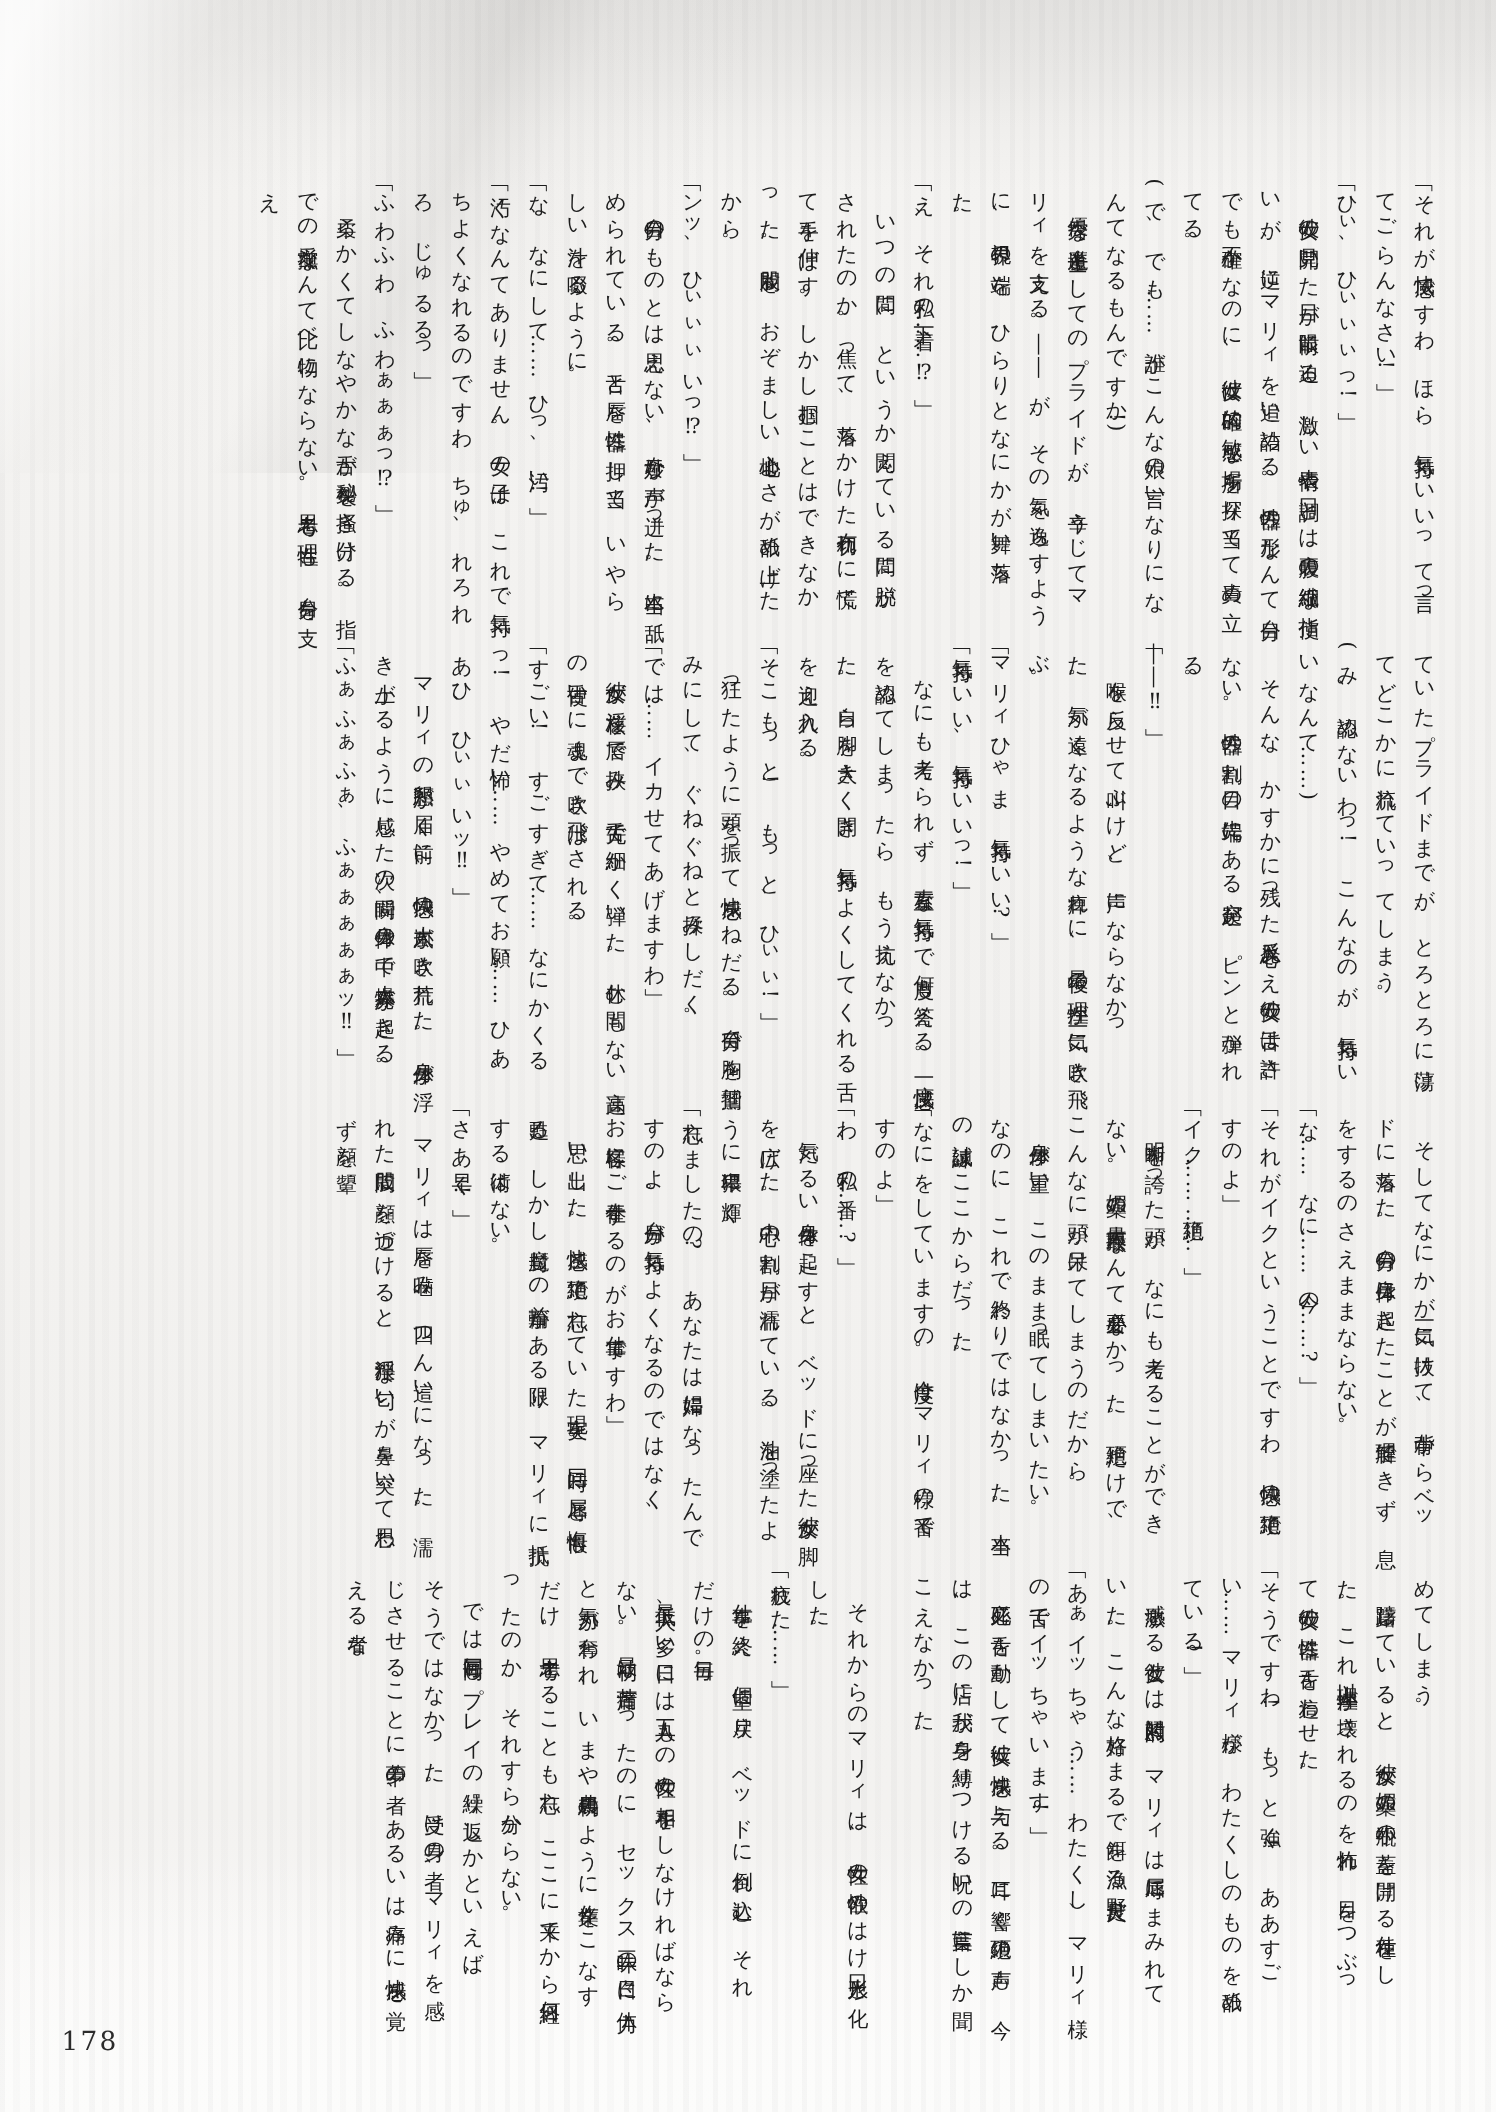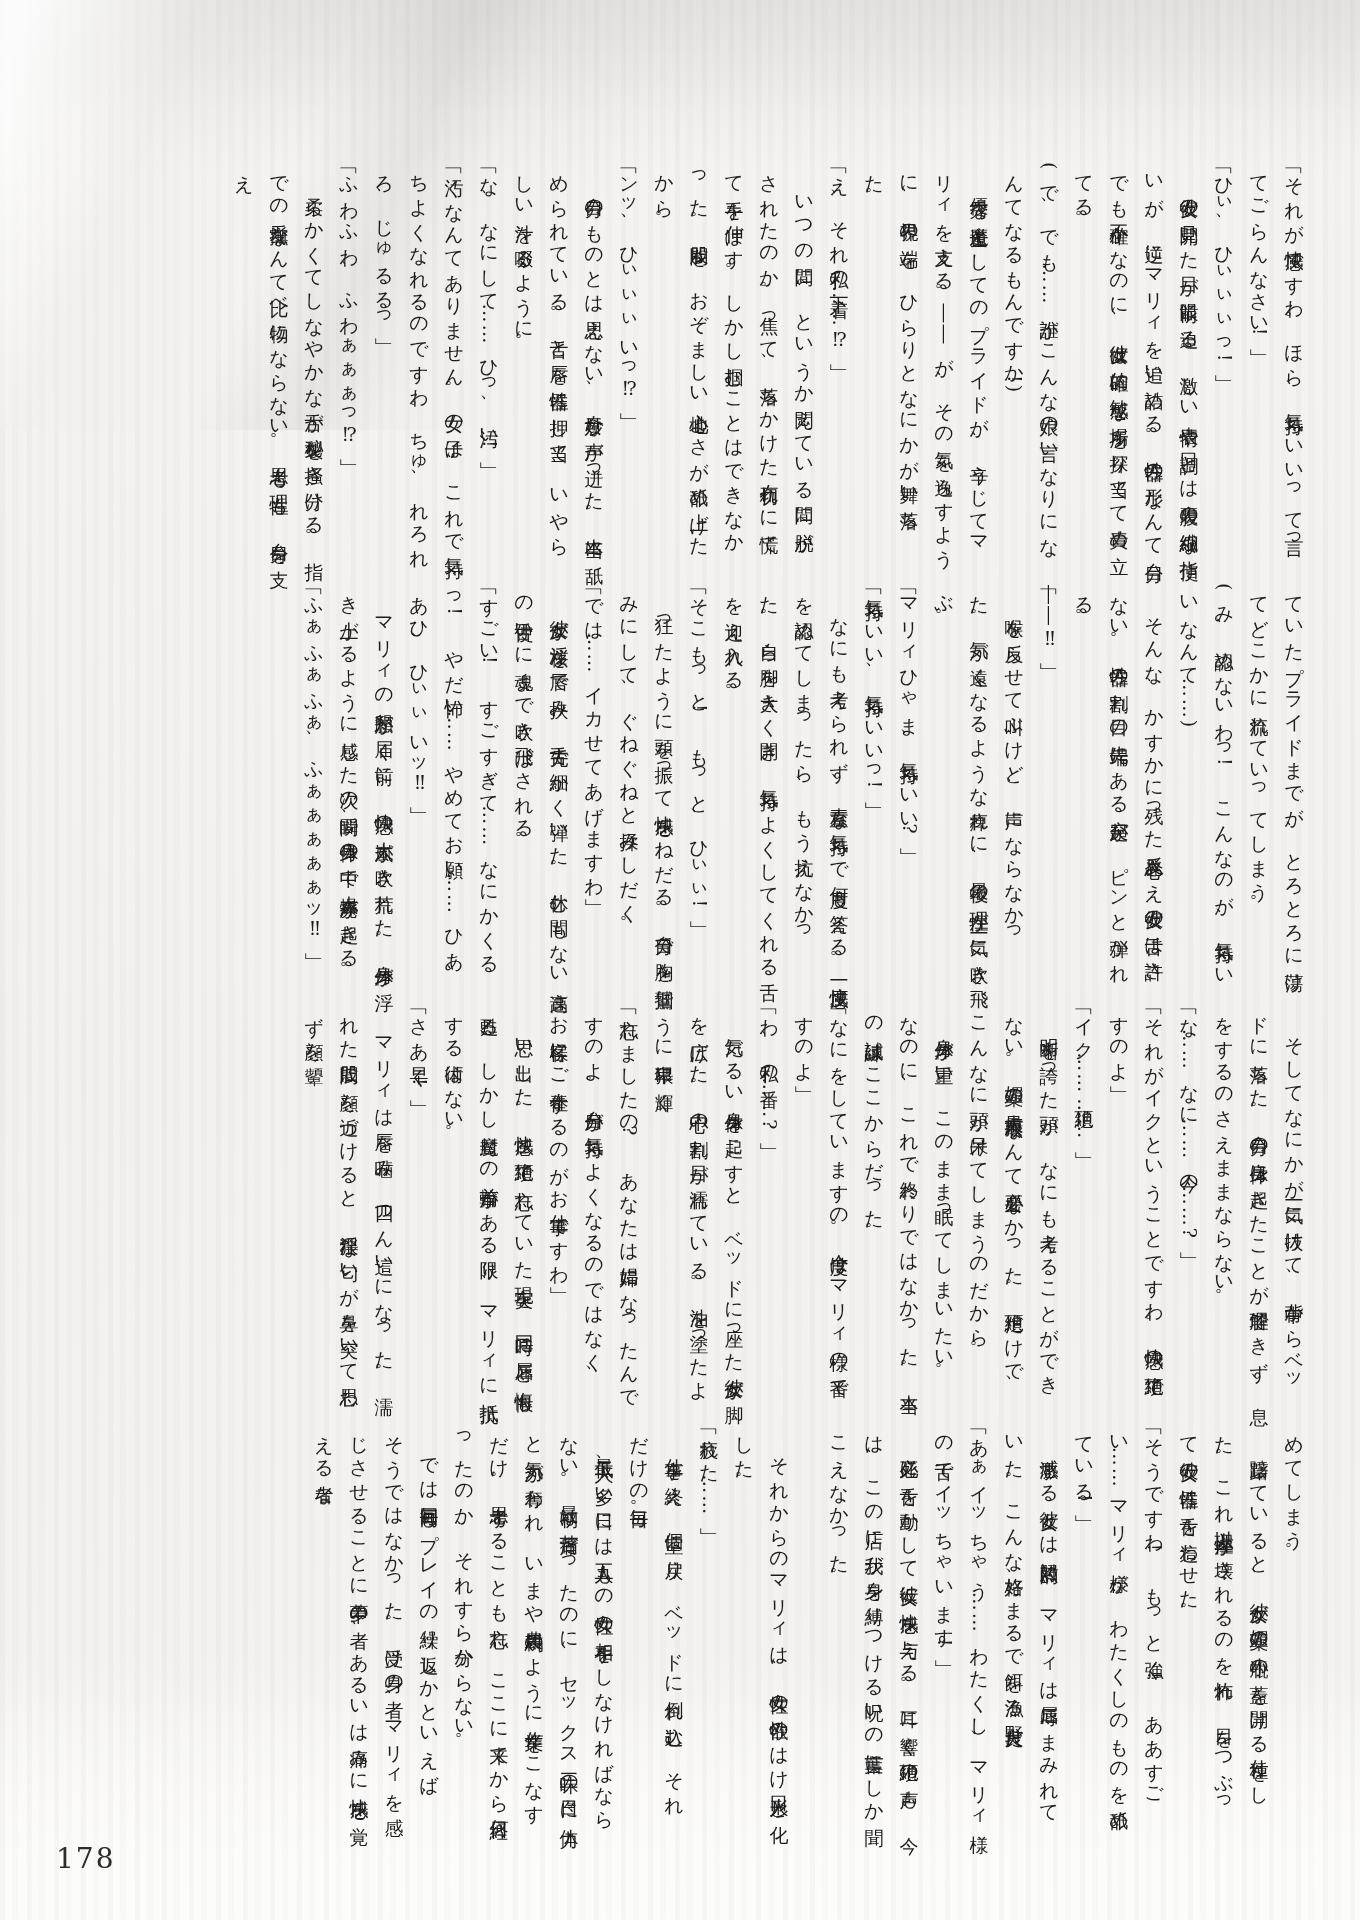--- a/index.html
+++ b/index.html
@@ -55,21 +55,21 @@
   }
   .band-1{top:162px;}
   .band-2{top:583px;}
   .band-3{top:1003px;}
   .band-4{top:1423px;}
   .band p{margin:0;padding:0;}
   .band p.scene-break{margin-block-start:25px;}
   .folio{
     position:absolute;left:56px;top:1842px;z-index:1;
     font-family:"DejaVu Serif","Liberation Serif",serif;
-    font-size:28px;letter-spacing:2px;color:#2b2b2b;text-align:center;
+    font-size:24px;letter-spacing:2px;color:#2b2b2b;text-align:center;
   }
 </style>
 </head>
 <body>
 
 <div class="page">
   <div class="scan-texture"></div>
 
   <section class="band band-1">
       <p>「それが快感ですわ。ほら、気持ちいいって言ってごらんなさい!」</p>

